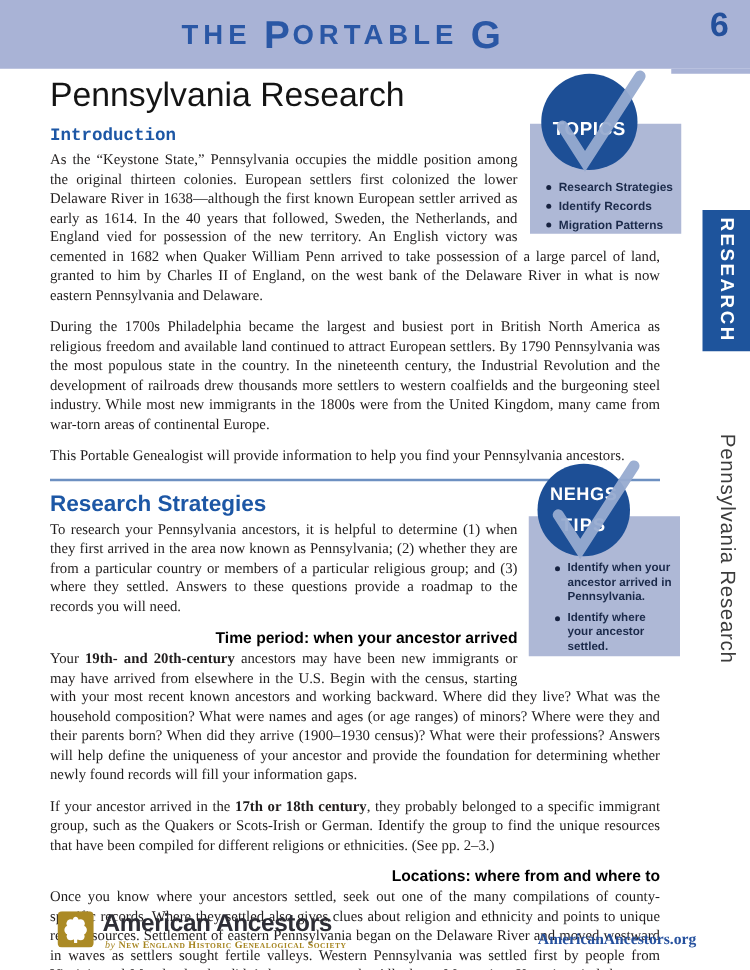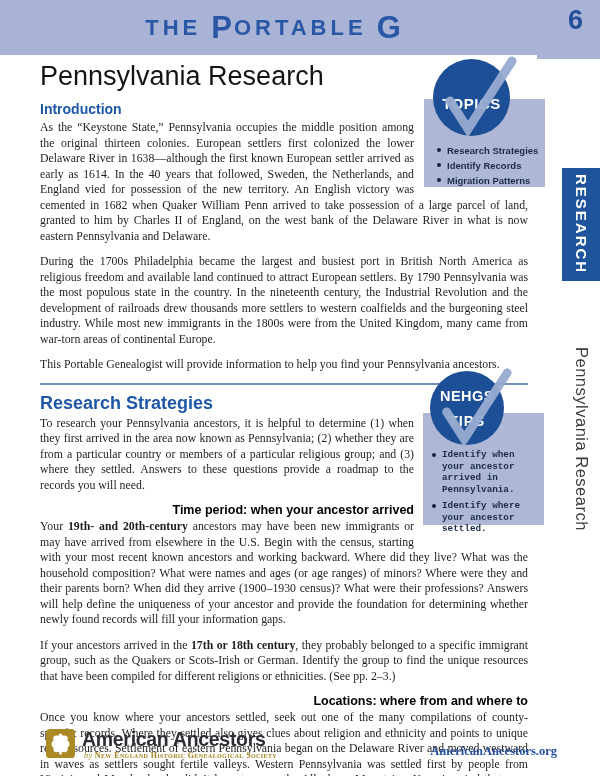--- a/index.html
+++ b/index.html
@@ -16,21 +16,21 @@
   .brand .gap{display:inline-block;width:10px;}
   .page-num{position:absolute;right:17px;top:5px;font-family:"Liberation Sans",sans-serif;
             font-weight:bold;font-size:27px;color:#24509b;}
 
   
   .main{position:absolute;left:40px;top:61px;width:488px;}
   h1.title{margin:0;font-family:"Liberation Sans",sans-serif;font-weight:normal;font-size:27px;
            line-height:30px;color:#141414;letter-spacing:0;}
   .byline{margin:5px 0 0 0;font-family:"Liberation Sans",sans-serif;font-style:italic;
           font-size:12px;color:#333333;}
-  .sec-h{margin:10px 0 3px 0;font-family:Liberation Sans, sans-serif;font-weight:bold;
+  .sec-h{margin:10px 0 3px 0;font-family:Liberation Mono, monospace;font-weight:bold;
          font-size:14px;color:#1d57a5;}
   .sec-h-big{margin:6px 0 2px 0;font-family:"Liberation Sans",sans-serif;font-weight:bold;
          font-size:18px;color:#1d57a5;}
   .sub-h{margin:9px 0 2px 0;font-family:"Liberation Sans",sans-serif;font-weight:bold;
          font-size:12.5px;color:#000000;text-align:right;}
   p.body{margin:0 0 10px 0;font-size:11.8px;line-height:15.5px;text-align:justify;}
   p.body b{font-weight:bold;}
   .spacer1{float:right;width:114px;height:88px;}
   .spacer2{float:right;width:114px;height:155px;}
   .divider{border:none;height:2px;background:#6d90c1;margin:10px 0 8px 0;}
@@ -43,21 +43,21 @@
   .topics-circle{left:9px;top:-40px;width:77px;height:77px;}
   .tips-circle{left:7px;top:-42px;width:74px;height:74px;}
   .badge-circle .txt{position:absolute;width:100%;text-align:center;color:#ffffff;font-weight:bold;
                      font-family:"Liberation Sans",sans-serif;}
   .topics-txt{top:36px;font-size:15px;letter-spacing:0.5px;}
   .tips-txt1{top:17px;font-size:14.5px;letter-spacing:0.5px;}
   .tips-txt2{top:42px;font-size:14.5px;letter-spacing:1px;}
   .check-svg{position:absolute;pointer-events:none;}
   .badge-list{list-style:none;margin:0;padding:0;}
   .topics-list{padding:45px 6px 0 12px;}
-  .tips-list{padding:36px 5px 0 8px;font-family:Liberation Mono, monospace;}
+  .tips-list{padding:36px 5px 0 20px;}
   .badge-list li{position:relative;padding-left:11px;color:#1b2a4a;font-weight:bold;}
   .topics-list li{font-size:9.5px;line-height:14px;margin-bottom:1px;}
   .tips-list li{font-size:9.3px;line-height:11.5px;margin-bottom:5px;}
   .badge-list li::before{content:"";position:absolute;left:1px;top:4px;width:4px;height:4px;
                          border-radius:50%;background:#16213f;}
 
   
   .research-tab{position:absolute;left:562px;top:168px;width:38px;height:113px;background:#1e549c;
                 display:flex;align-items:center;justify-content:center;}
   .research-tab span{writing-mode:vertical-rl;font-family:"Liberation Sans",sans-serif;font-weight:bold;
@@ -108,21 +108,21 @@
     </div>
 
     <hr class="divider">
 
     <div>
       <div class="spacer2"></div>
       <h2 class="sec-h-big">Research Strategies</h2>
       <p class="body">To research your Pennsylvania ancestors, it is helpful to determine (1) when they first arrived in the area now known as Pennsylvania; (2) whether they are from a particular country or members of a particular religious group; and (3) where they settled. Answers to these questions provide a roadmap to the records you will need.</p>
       <h3 class="sub-h">Time period: when your ancestor arrived</h3>
       <p class="body"><span>Your </span><b>19th- and 20th-century</b><span> ancestors may have been new immigrants or may have arrived from elsewhere in the U.S. Begin with the census, starting with your most recent known ancestors and working backward. Where did they live? What was the household composition? What were names and ages (or age ranges) of minors? Where were they and their parents born? When did they arrive (1900–1930 census)? What were their professions? Answers will help define the uniqueness of your ancestor and provide the foundation for determining whether newly found records will fill your information gaps.</span></p>
-      <p class="body"><span>If your ancestors arrived in the </span><b>17th or 18th century</b><span>, they probably belonged to a specific immigrant group, such as the Quakers or Scots-Irish or German. Identify the group to find the unique resources that have been compiled for different religions or ethnicities. (See pp. 2–3.)</span></p>
+      <p class="body"><span>If your ancestor arrived in the </span><b>17th or 18th century</b><span>, they probably belonged to a specific immigrant group, such as the Quakers or Scots-Irish or German. Identify the group to find the unique resources that have been compiled for different religions or ethnicities. (See pp. 2–3.)</span></p>
       <h3 class="sub-h">Locations: where from and where to</h3>
       <p class="body">Once you know where your ancestors settled, seek out one of the many compilations of county-specific records. Where they settled also gives clues about religion and ethnicity and points to unique record sources. Settlement of eastern Pennsylvania began on the Delaware River and moved westward in waves as settlers sought fertile valleys. Western Pennsylvania was settled first by people from Virginia and Maryland, who didn’t have to cross the Allegheny Mountains. Keep in mind that your ancestors’ records may be in one of those states. See Table 1, next page.</p>
     </div>
   </div>
 
   <div class="badge-panel topics-panel">
     <div class="badge-circle topics-circle">
       <div class="txt topics-txt">TOPICS</div>
     </div>
     <svg class="check-svg" style="left:8px;top:-48px;width:88px;height:88px;" viewBox="0 0 88 88">

